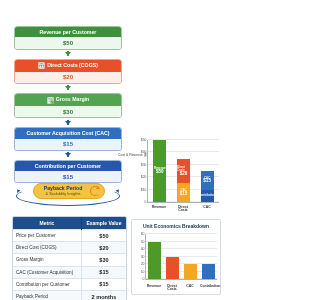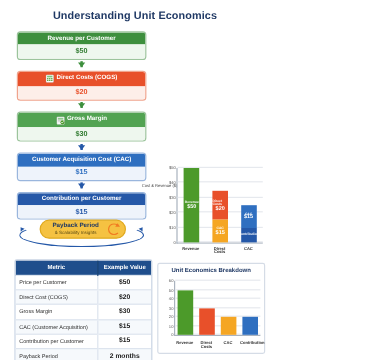--- a/index.html
+++ b/index.html
@@ -207,21 +207,20 @@
     font-size: 3.4px; color: #333; font-weight: bold; line-height: 1.05;
   }
   .chart-bottom .plot { top: 14px; bottom: 14px; left: 13px; right: 3px; }
   .chart-bottom .xlabels { bottom: 2px; left: 13px; right: 3px; }
 </style>
 </head>
 <body>
 
 <div class="page">
 
-  <div class="title">Understanding Unit Economics</div>
 
   <div class="flow">
 
     <div class="node n-green">
       <div class="head">
         <span>Revenue per Customer</span>
       </div>
       <div class="val">$50</div>
     </div>
 

